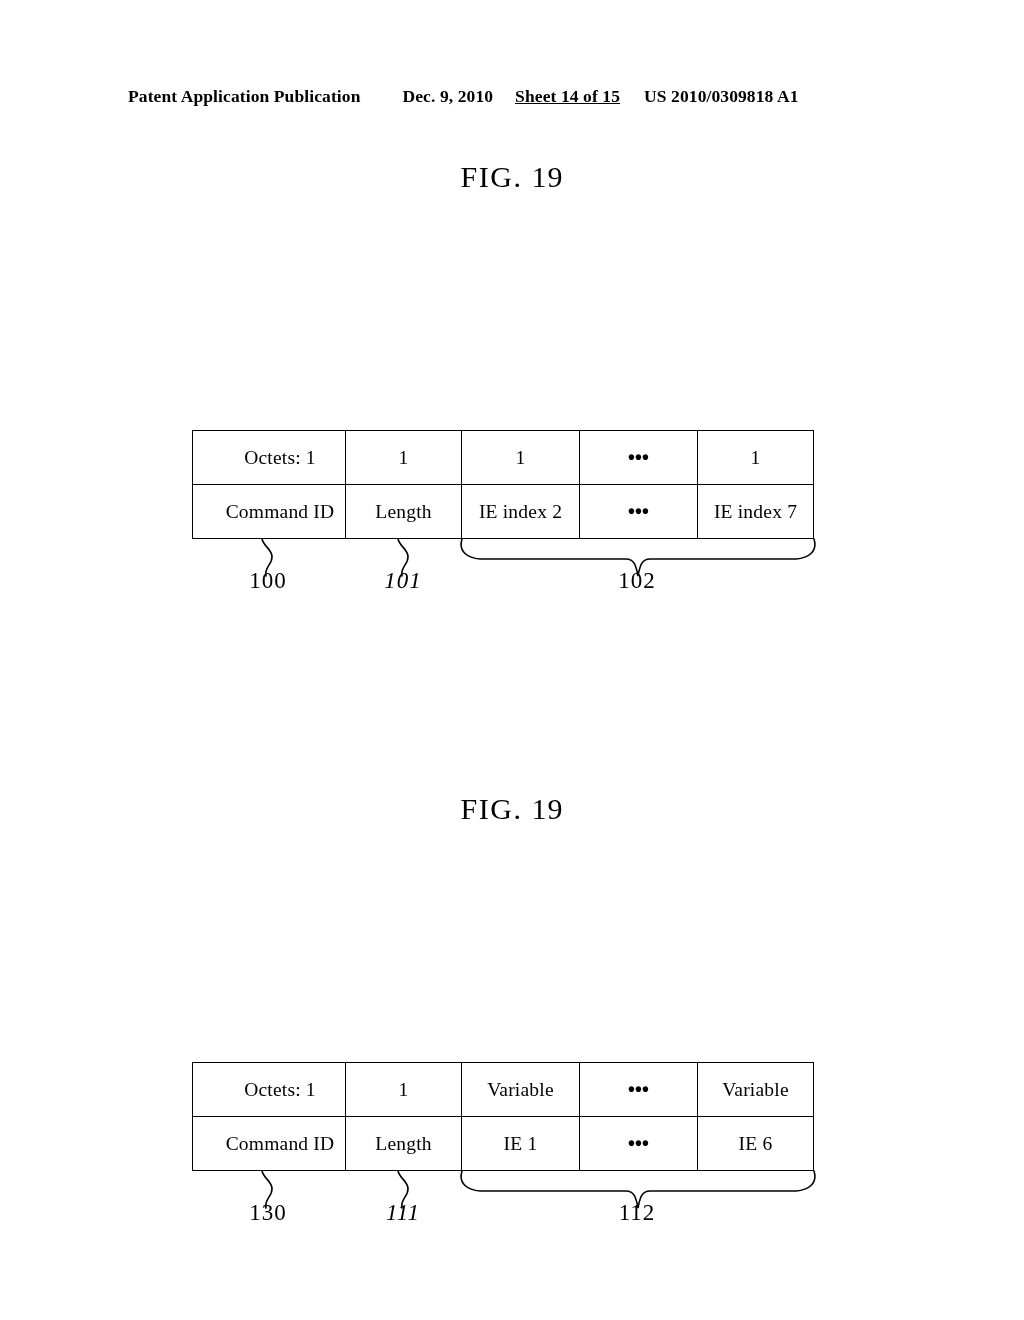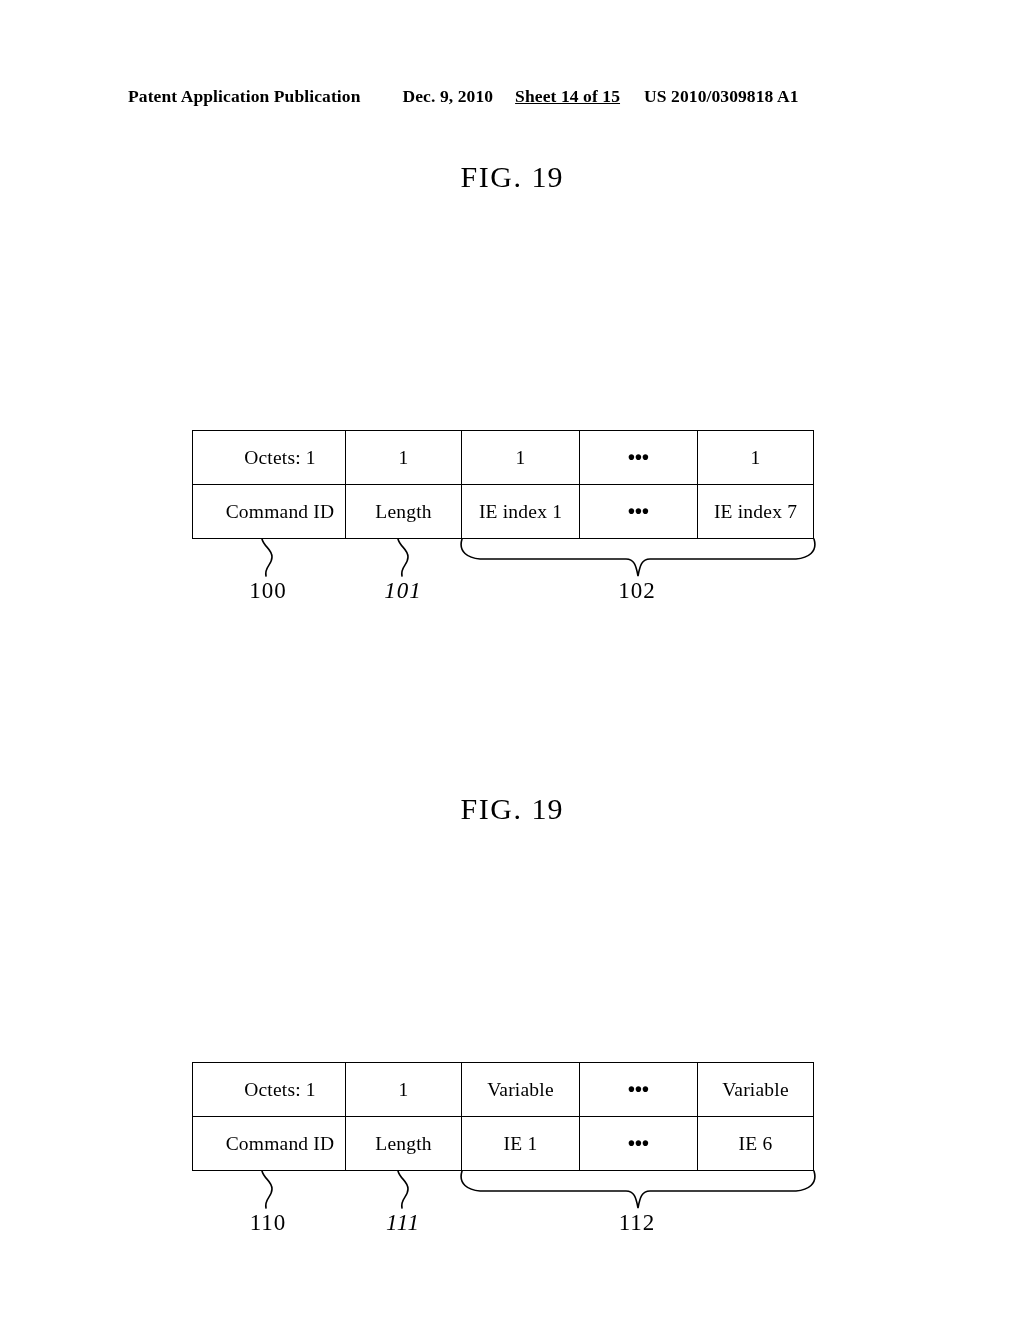--- a/index.html
+++ b/index.html
@@ -106,21 +106,21 @@
     width: 640px;
     height: 42px;
     overflow: visible;
     pointer-events: none;
   }
   .leaders svg { display: block; overflow: visible; }
 
   .ref-row {
     position: absolute;
     left: 0;
-    top: 418px;
+    top: 408px;
     width: 1024px;
     height: 34px;
   }
   .ref-num {
     position: absolute;
     font-size: 23px;
     letter-spacing: 1px;
     transform: translateX(-50%);
     white-space: nowrap;
   }
@@ -156,21 +156,21 @@
       <tr>
         <td>Octets: 1</td>
         <td>1</td>
         <td>1</td>
         <td class="ellipsis-cell">•••</td>
         <td>1</td>
       </tr>
       <tr>
         <td>Command ID</td>
         <td>Length</td>
-        <td>IE index 1</td>
+        <td>IE index 2</td>
         <td class="ellipsis-cell">•••</td>
         <td>IE index 7</td>
       </tr>
     </tbody>
   </table>
 
   <div class="leaders">
     <svg width="640" height="44" viewBox="0 0 640 44" fill="none" stroke="#000" stroke-width="1.6" stroke-linecap="round">
 
       <path d="M 70 1 C 72 9, 80 11, 80 19 C 80 27, 72 29, 74 38"></path>
@@ -224,17 +224,17 @@
   <div class="leaders">
     <svg width="640" height="44" viewBox="0 0 640 44" fill="none" stroke="#000" stroke-width="1.6" stroke-linecap="round">
       <path d="M 70 1 C 72 9, 80 11, 80 19 C 80 27, 72 29, 74 38"></path>
       <path d="M 206 1 C 208 9, 216 11, 216 19 C 216 27, 208 29, 210 38"></path>
       <path d="M 270 1 C 266 14, 276 20, 288 21 L 434 21 C 442 21, 444 27, 446 38
                C 448 27, 450 21, 458 21 L 604 21 C 616 20, 626 14, 622 1"></path>
     </svg>
   </div>
 
   <div class="ref-row">
-    <span class="ref-num ref-100">110</span>
+    <span class="ref-num ref-100">130</span>
     <span class="ref-num ref-101">111</span>
     <span class="ref-num ref-102">112</span>
   </div>
 </div>
 
 </body></html>

